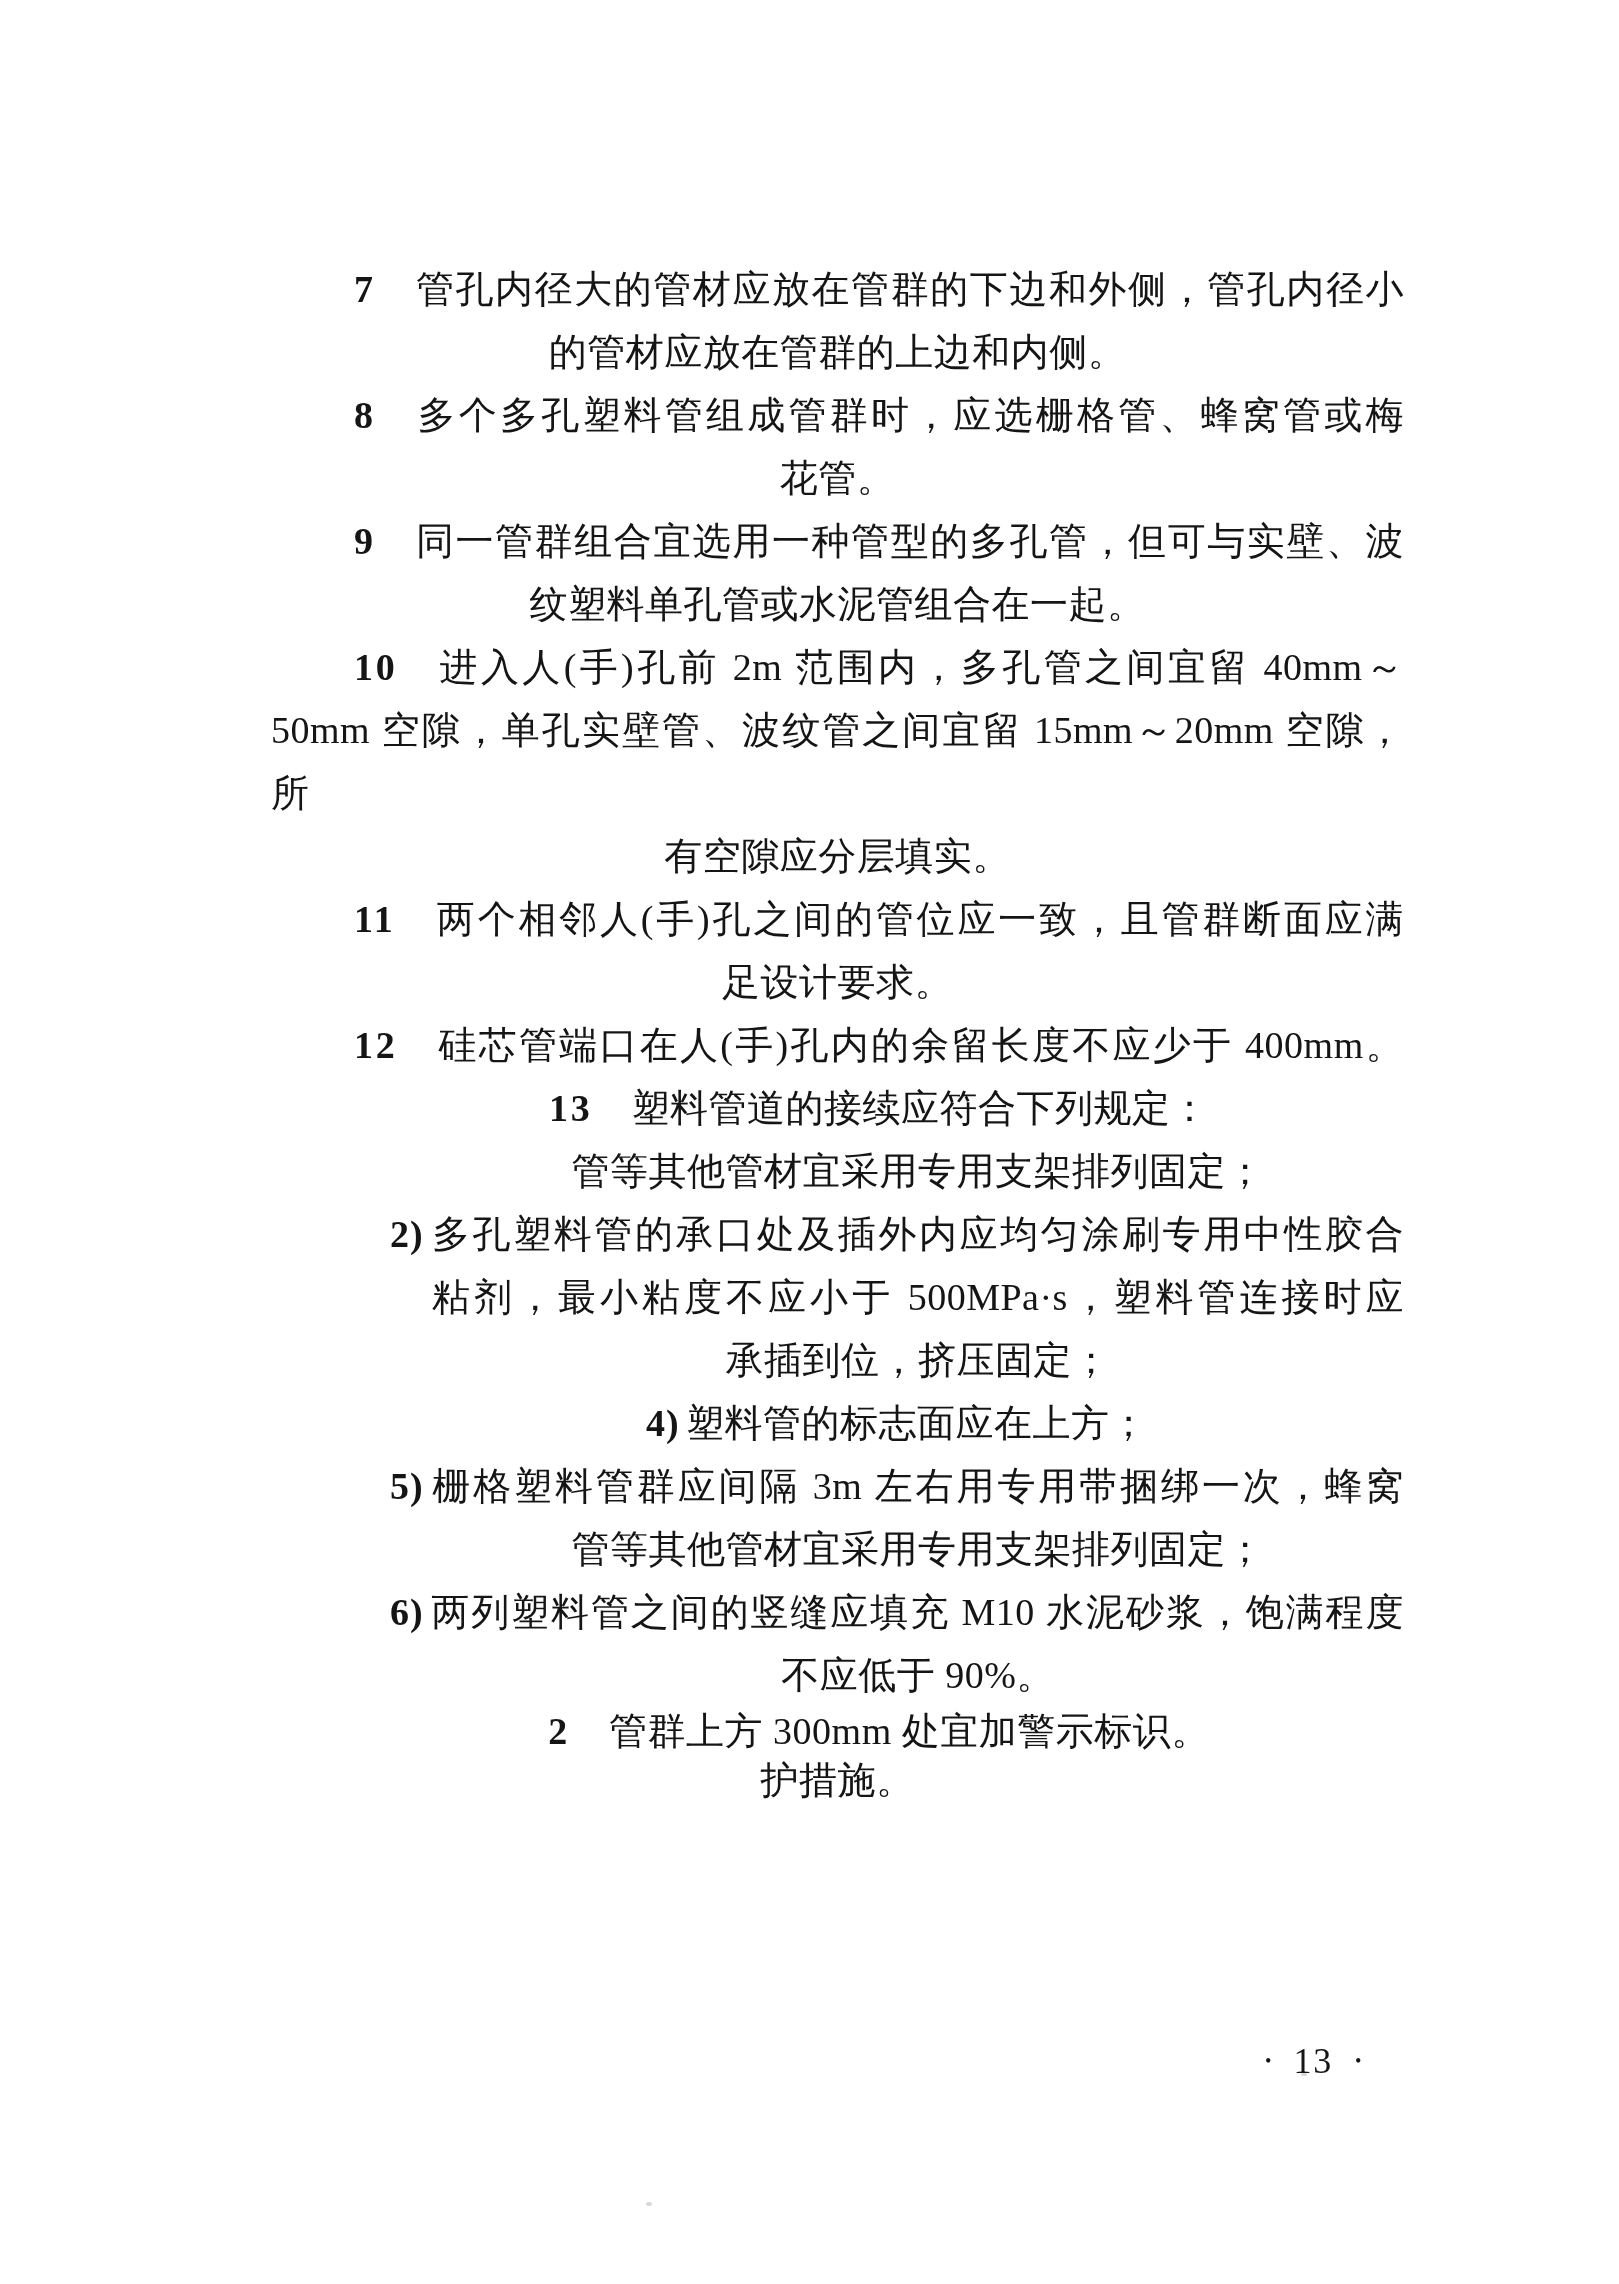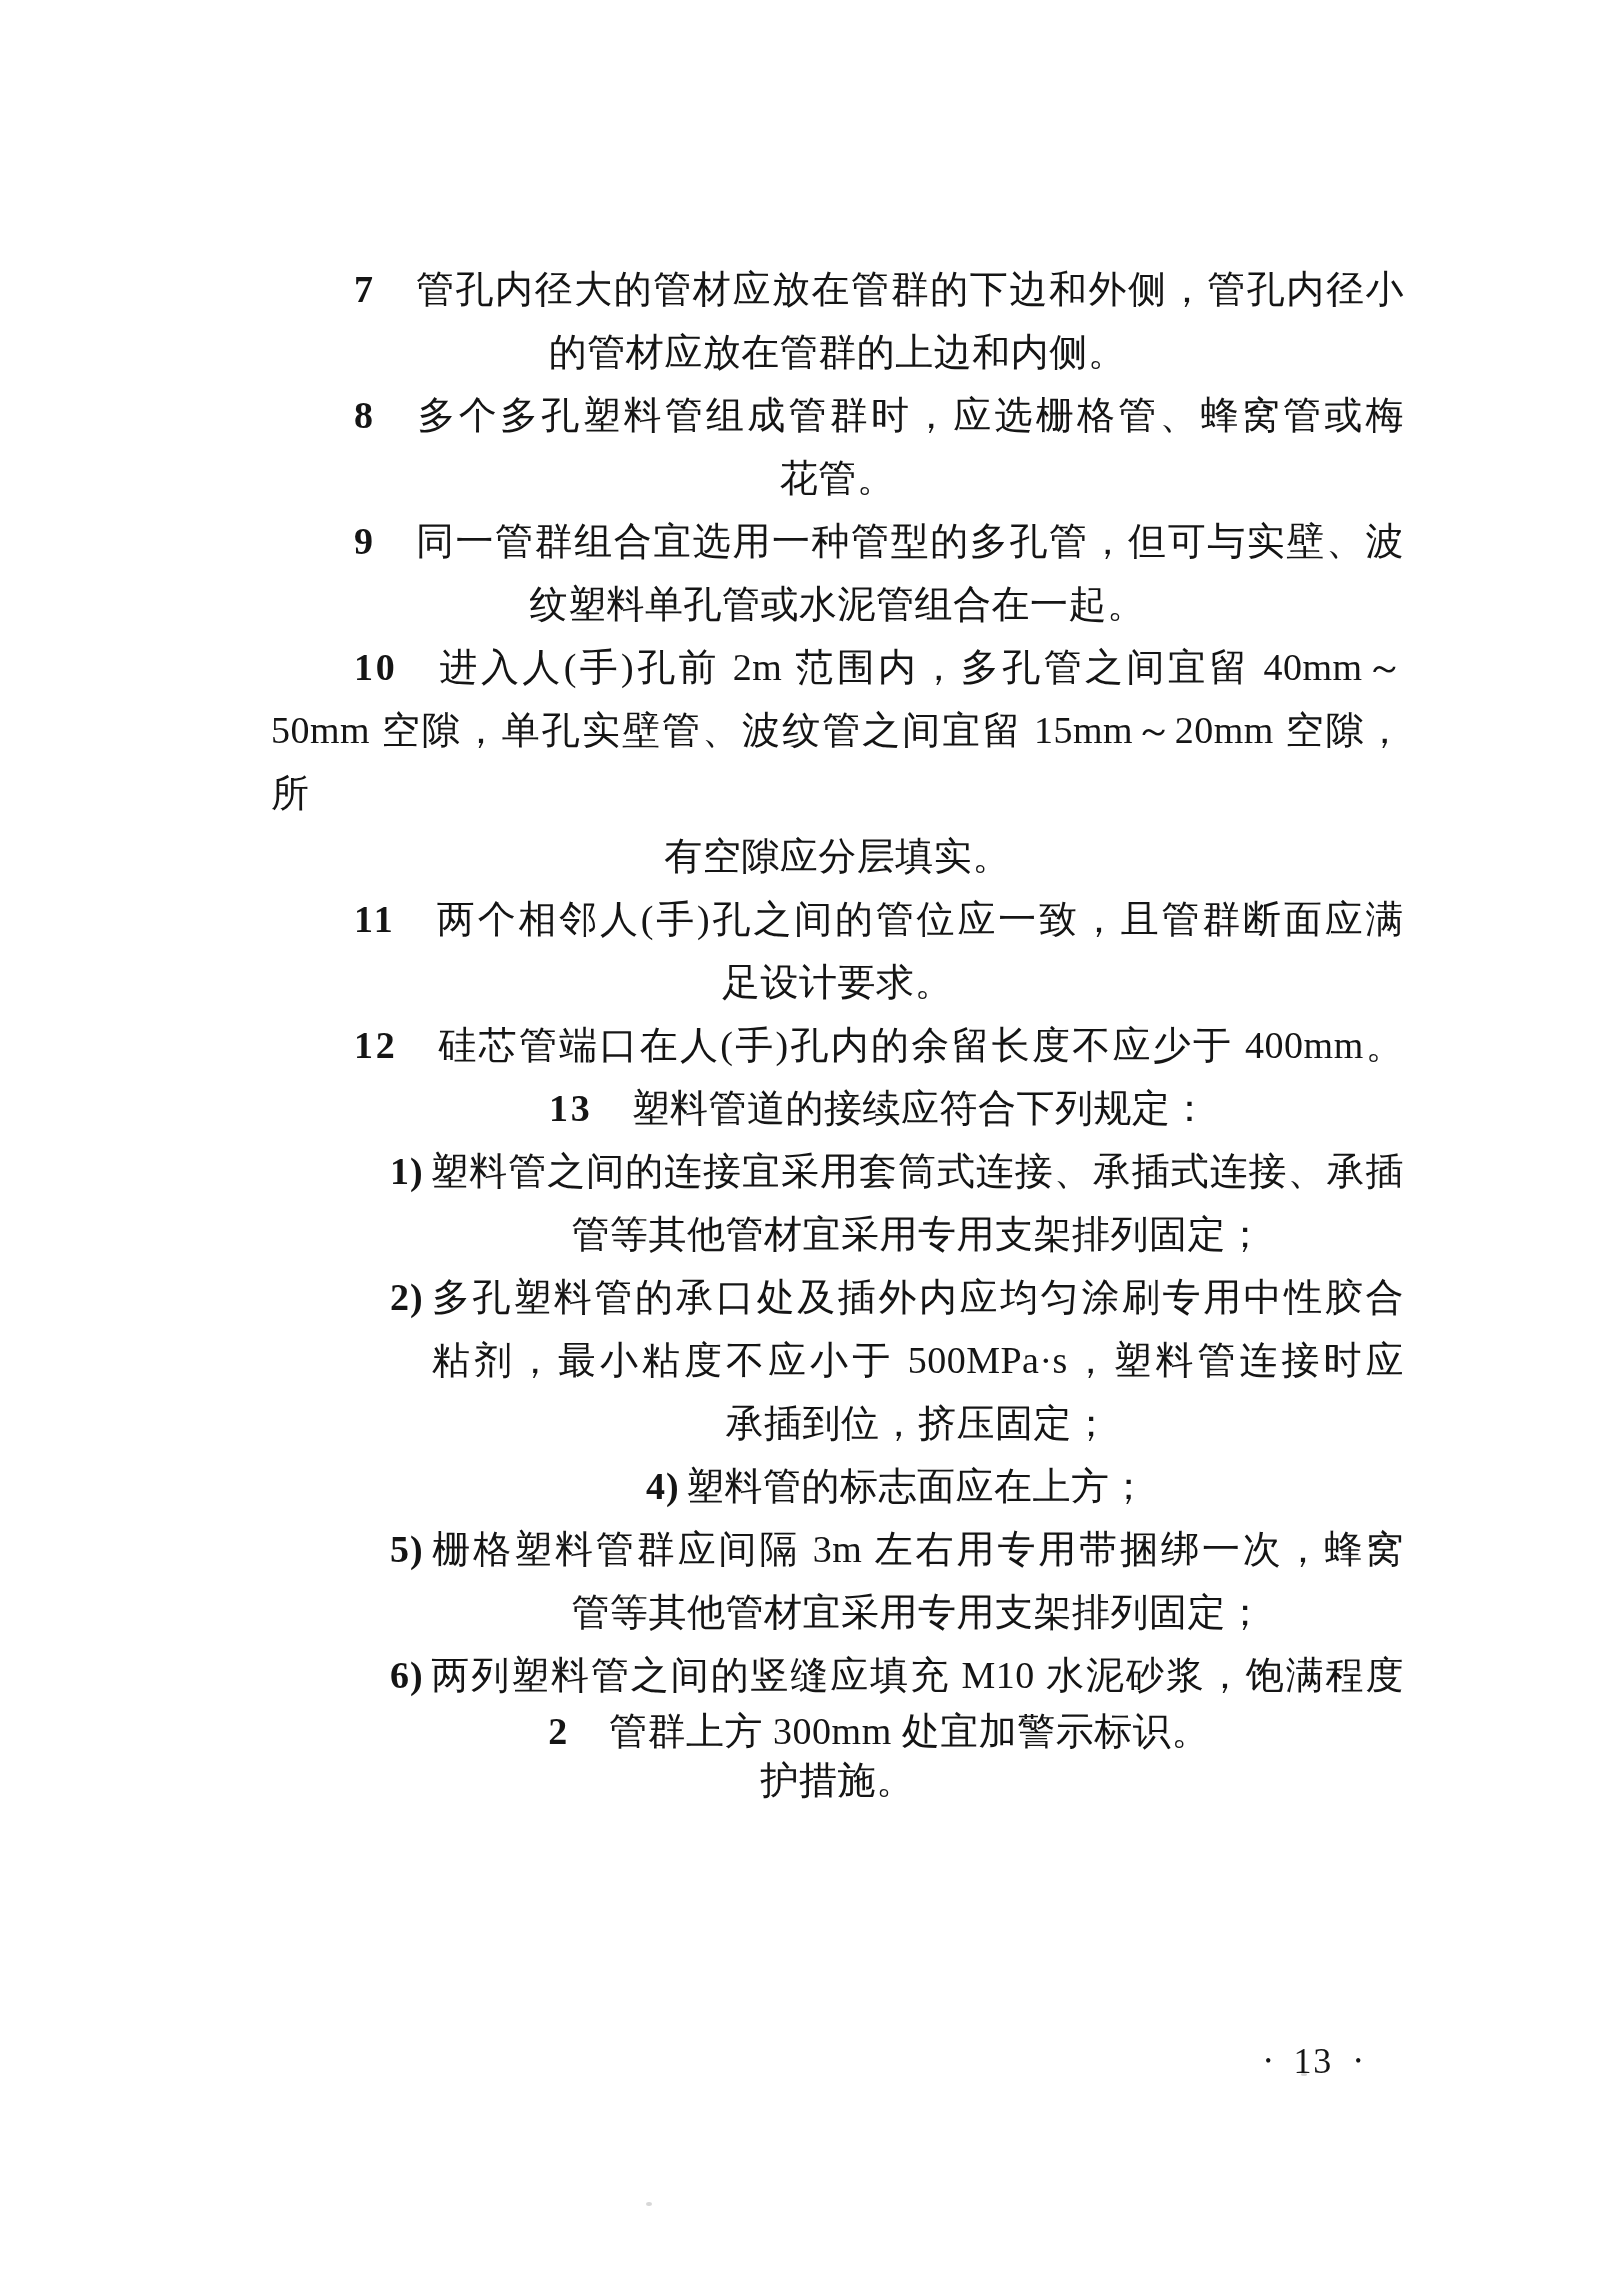--- a/index.html
+++ b/index.html
@@ -95,34 +95,34 @@
     <div class="line t-cont fill"><span>50mm 空隙，单孔实壁管、波纹管之间宜留 15mm～20mm 空隙，所</span></div>
     <div class="line t-cont"><span>有空隙应分层填实。</span></div>
 
     <div class="line t-item fill"><span class="inum">11</span><span>两个相邻人(手)孔之间的管位应一致，且管群断面应满</span></div>
     <div class="line t-cont"><span>足设计要求。</span></div>
 
     <div class="line t-item fill"><span class="inum">12</span><span>硅芯管端口在人(手)孔内的余留长度不应少于 400mm。</span></div>
 
     <div class="line t-item"><span class="inum">13</span><span>塑料管道的接续应符合下列规定：</span></div>
 
-    <div class="line t-sub fill"><span class="snum">1)</span><span>塑料管之间的连接宜采用套筒式连接、承插式连接、承插</span></div>
     <div class="line t-subc"><span>管等其他管材宜采用专用支架排列固定；</span></div>
 
     <div class="line t-sub fill"><span class="snum">2)</span><span>多孔塑料管的承口处及插外内应均匀涂刷专用中性胶合</span></div>
     <div class="line t-subc fill"><span>粘剂，最小粘度不应小于 500MPa·s，塑料管连接时应</span></div>
     <div class="line t-subc"><span>承插到位，挤压固定；</span></div>
 
 
     <div class="line t-sub"><span class="snum">4)</span><span>塑料管的标志面应在上方；</span></div>
 
     <div class="line t-sub fill"><span class="snum">5)</span><span>栅格塑料管群应间隔 3m 左右用专用带捆绑一次，蜂窝</span></div>
     <div class="line t-subc"><span>管等其他管材宜采用专用支架排列固定；</span></div>
 
     <div class="line t-sub fill"><span class="snum">6)</span><span>两列塑料管之间的竖缝应填充 M10 水泥砂浆，饱满程度</span></div>
+    <div class="line t-subc"><span>不应低于 90%。</span></div>
 
 
     <div class="line t-item tight"><span class="inum">2</span><span>管群上方 300mm 处宜加警示标识。</span></div>
 
     <div class="line t-cont tight"><span>护措施。</span></div>
 
   </div>
 
   <div class="page-num">
     <span class="pn-dot">•</span>

